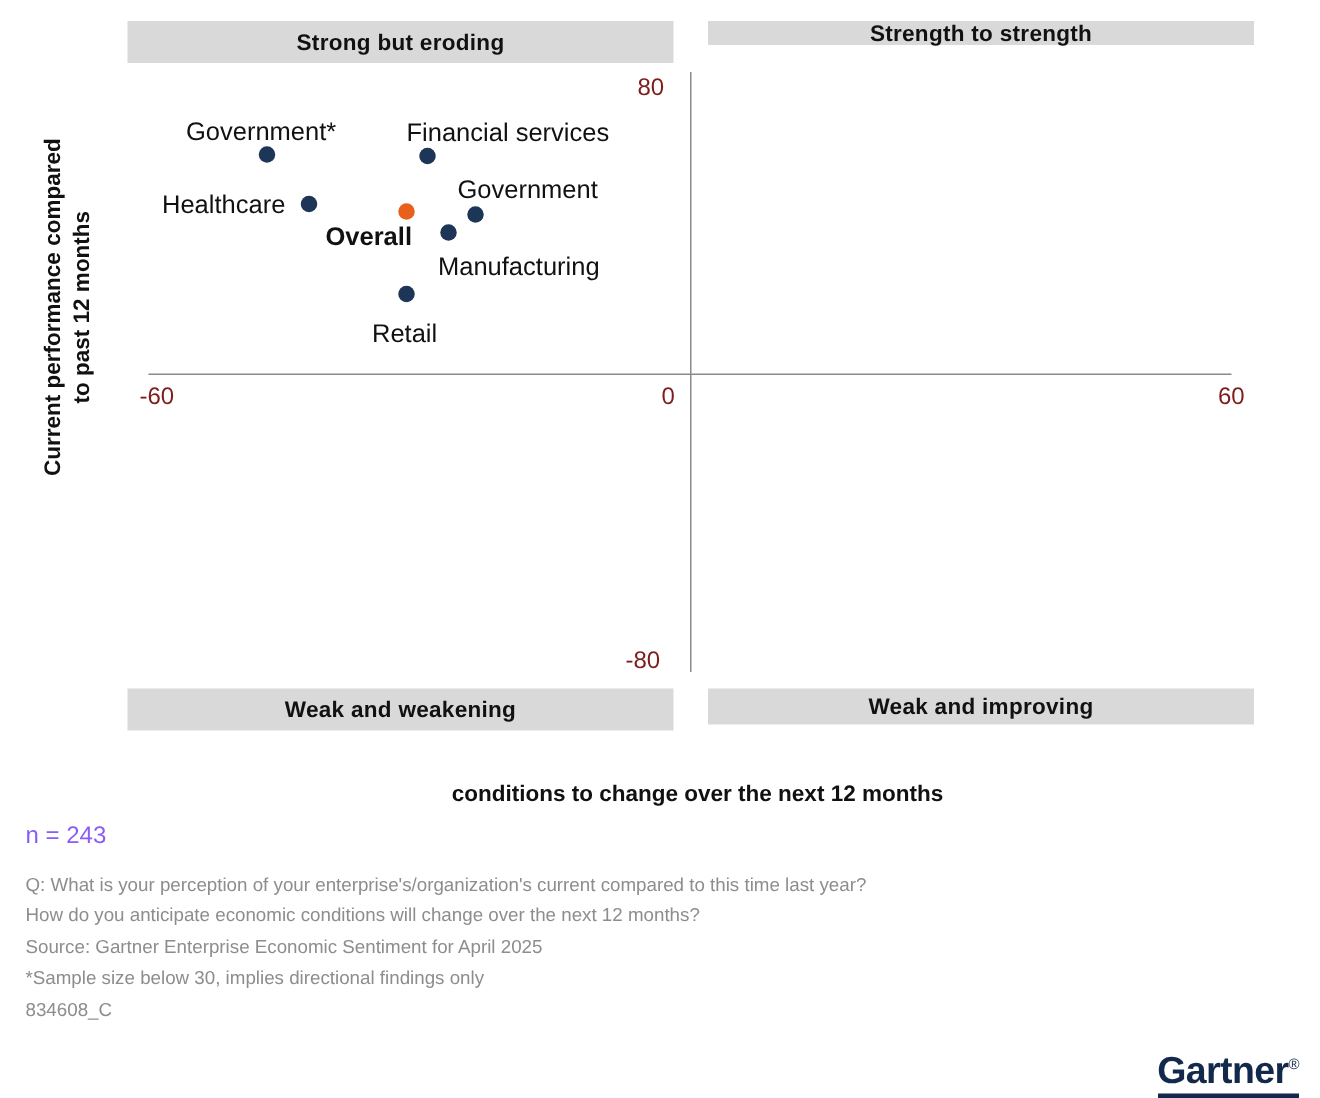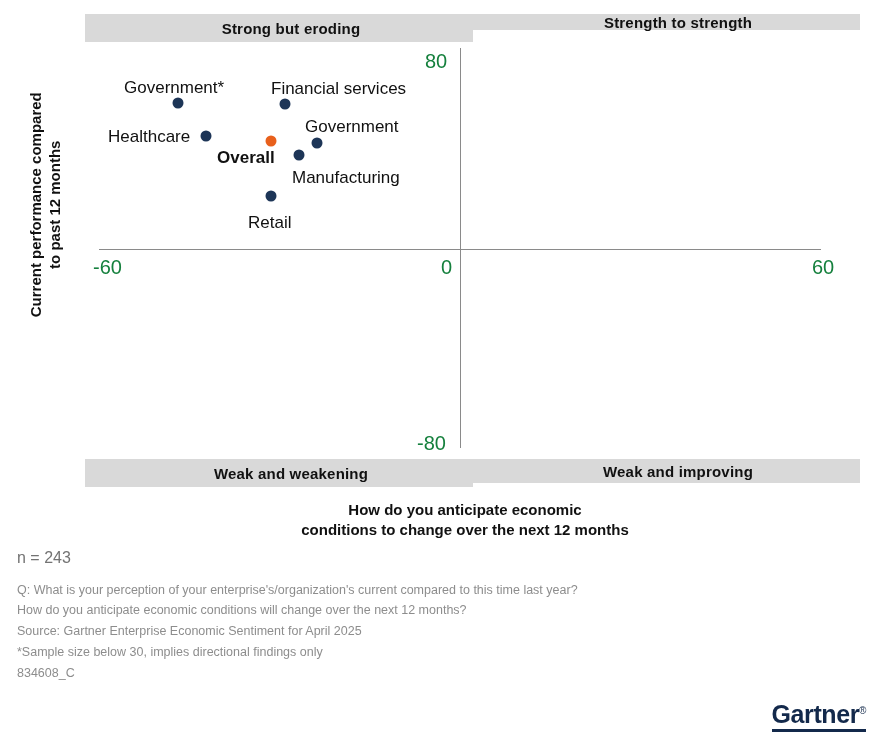--- a/index.html
+++ b/index.html
@@ -20,21 +20,20 @@
   .quad-banner {
     position: absolute;
     background: #d9d9d9;
     color: #111111;
     font-weight: bold;
     font-size: 15px;
     display: flex;
     align-items: center;
     justify-content: center;
     letter-spacing: 0.2px;
-    padding-left: 24px;
   }
   #banner-tl { left: 85px;  top: 14px;  width: 364px; height: 28px; }
   #banner-tr { left: 472px; top: 14px; width: 364px; height: 16px; }
   #banner-bl { left: 85px;  top: 459px; width: 364px; height: 28px; }
   #banner-br { left: 472px; top: 459px; width: 364px; height: 24px; }
 
   
   #plot {
     position: absolute;
     left: 0; top: 0;
@@ -43,22 +42,22 @@
   }
   .axis-line {
     position: absolute;
     background: #8a8a8a;
   }
   #x-axis { left: 99px; top: 249px; width: 722px; height: 1px; }
   #y-axis { left: 460px; top: 48px; width: 1px; height: 400px; }
 
   .tick-label {
     position: absolute;
-    font-size: 20px;
-    color: #15803d;
+    font-size: 16px;
+    color: #7f1d1d;
   }
   #tick-xmin { left: 93px;  top: 256px; }
   #tick-x0   { left: 441px; top: 256px; }
   #tick-xmax { left: 812px; top: 256px; }
   #tick-ymax { left: 425px; top: 50px;  }
   #tick-ymin { left: 417px; top: 432px; }
 
   .dot {
     position: absolute;
     width: 11px; height: 11px;
@@ -99,21 +98,21 @@
     font-weight: bold;
     line-height: 1.35;
     color: #111;
   }
 
   
   #sample-size {
     position: absolute;
     left: 17px; top: 549px;
     font-size: 16px;
-    color: #737373;
+    color: #8b5cf6;
   }
   .footnote {
     position: absolute;
     left: 17px;
     font-size: 12.5px;
     color: #8d8d8d;
   }
   #fn-0 { top: 583px; }
   #fn-1 { top: 603px; }
   #fn-2 { top: 624px; }
@@ -178,21 +177,21 @@
       <div class="pt-label" style="left: 248px; top: 213px;">Retail</div>
     </div>
 </div>
 
 <div id="y-axis-title">
   <span>Current performance compared</span><br>
   <span>to past 12 months</span>
 </div>
 
 <div id="x-axis-title">
-  <span>How do you anticipate economic</span><br>
+  <br>
   <span>conditions to change over the next 12 months</span>
 </div>
 
 <div id="sample-size">n = 243</div>
 
 <div class="footnote" id="fn-0">Q: What is your perception of your enterprise's/organization's current compared to this time last year?</div>
 <div class="footnote" id="fn-1">How do you anticipate economic conditions will change over the next 12 months?</div>
 <div class="footnote" id="fn-2">Source: Gartner Enterprise Economic Sentiment for April 2025</div>
 <div class="footnote" id="fn-3">*Sample size below 30, implies directional findings only</div>
 <div class="footnote" id="fn-4">834608_C</div>

